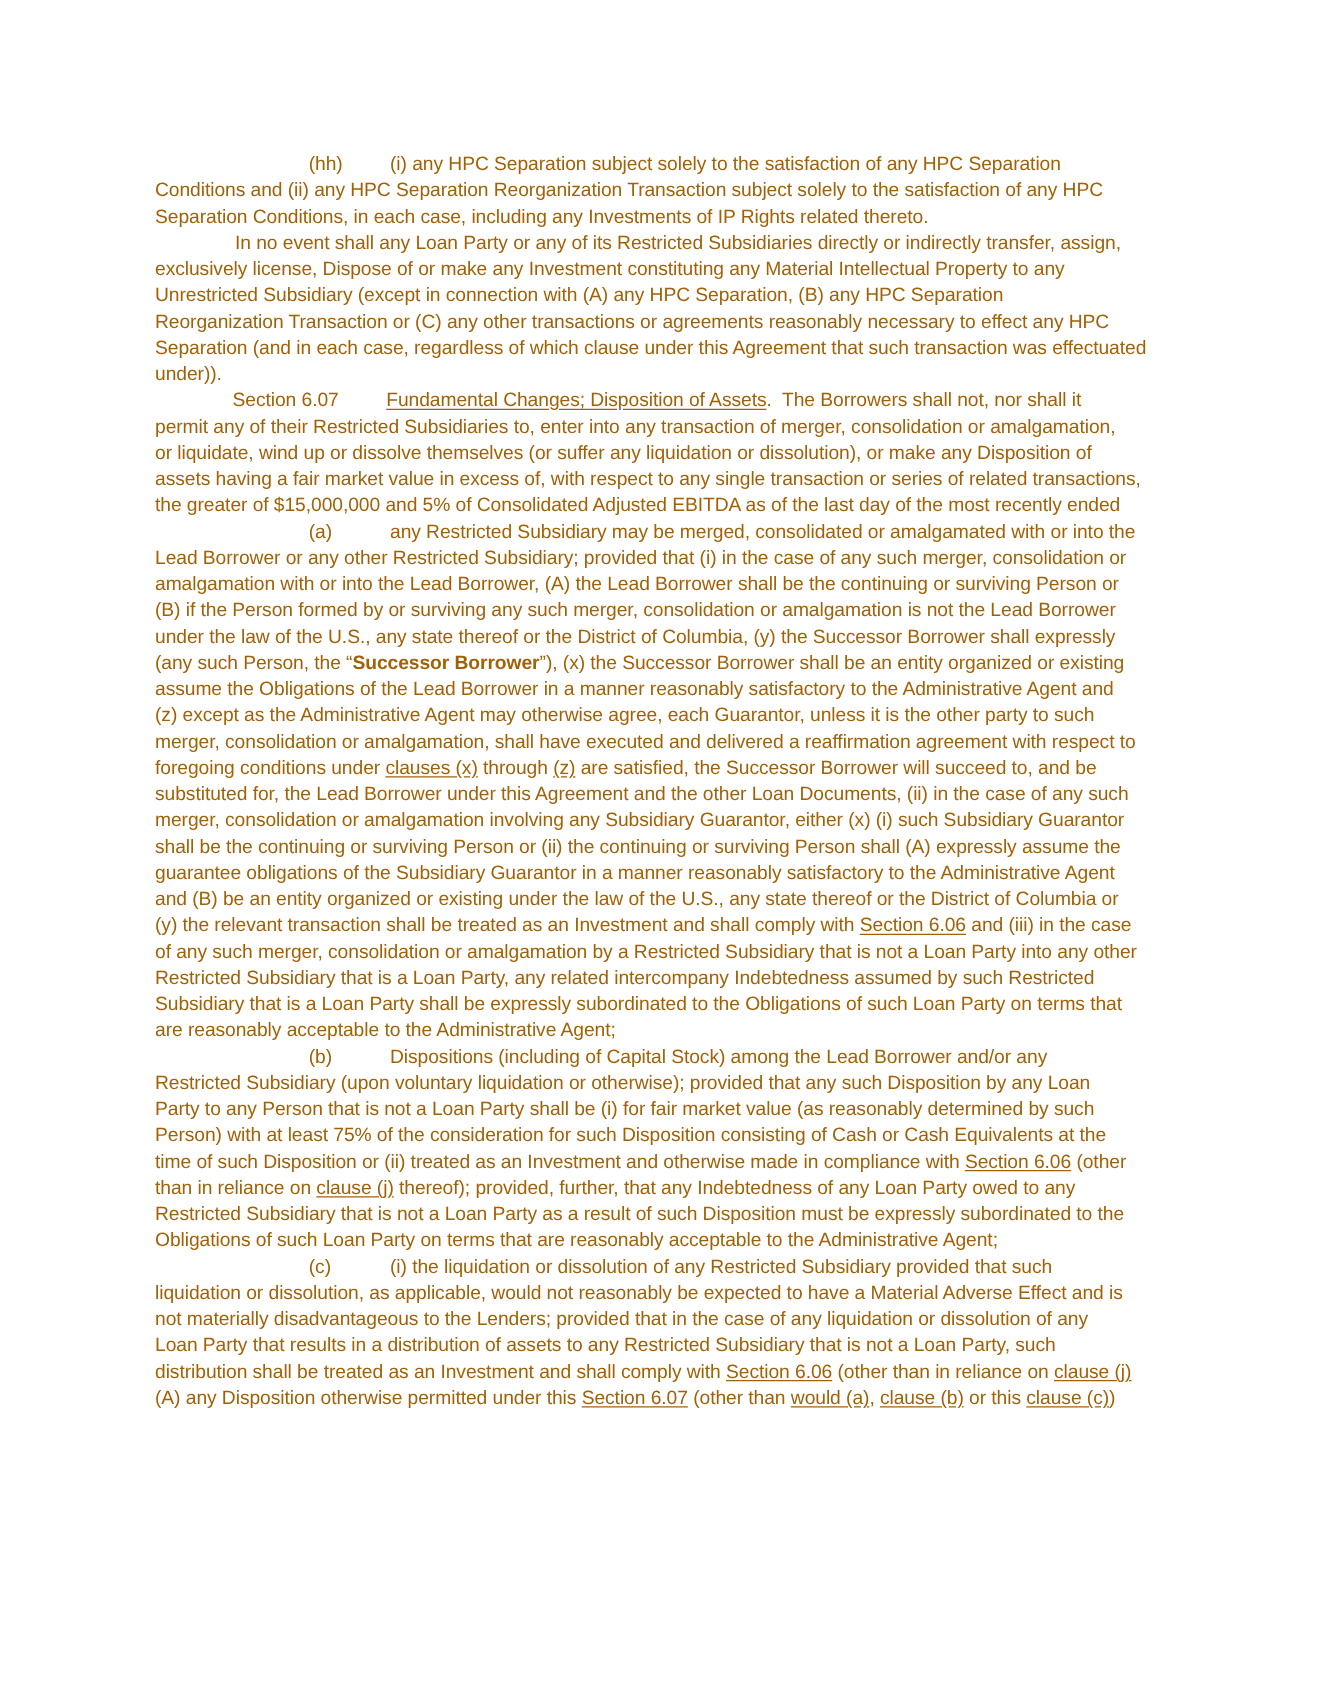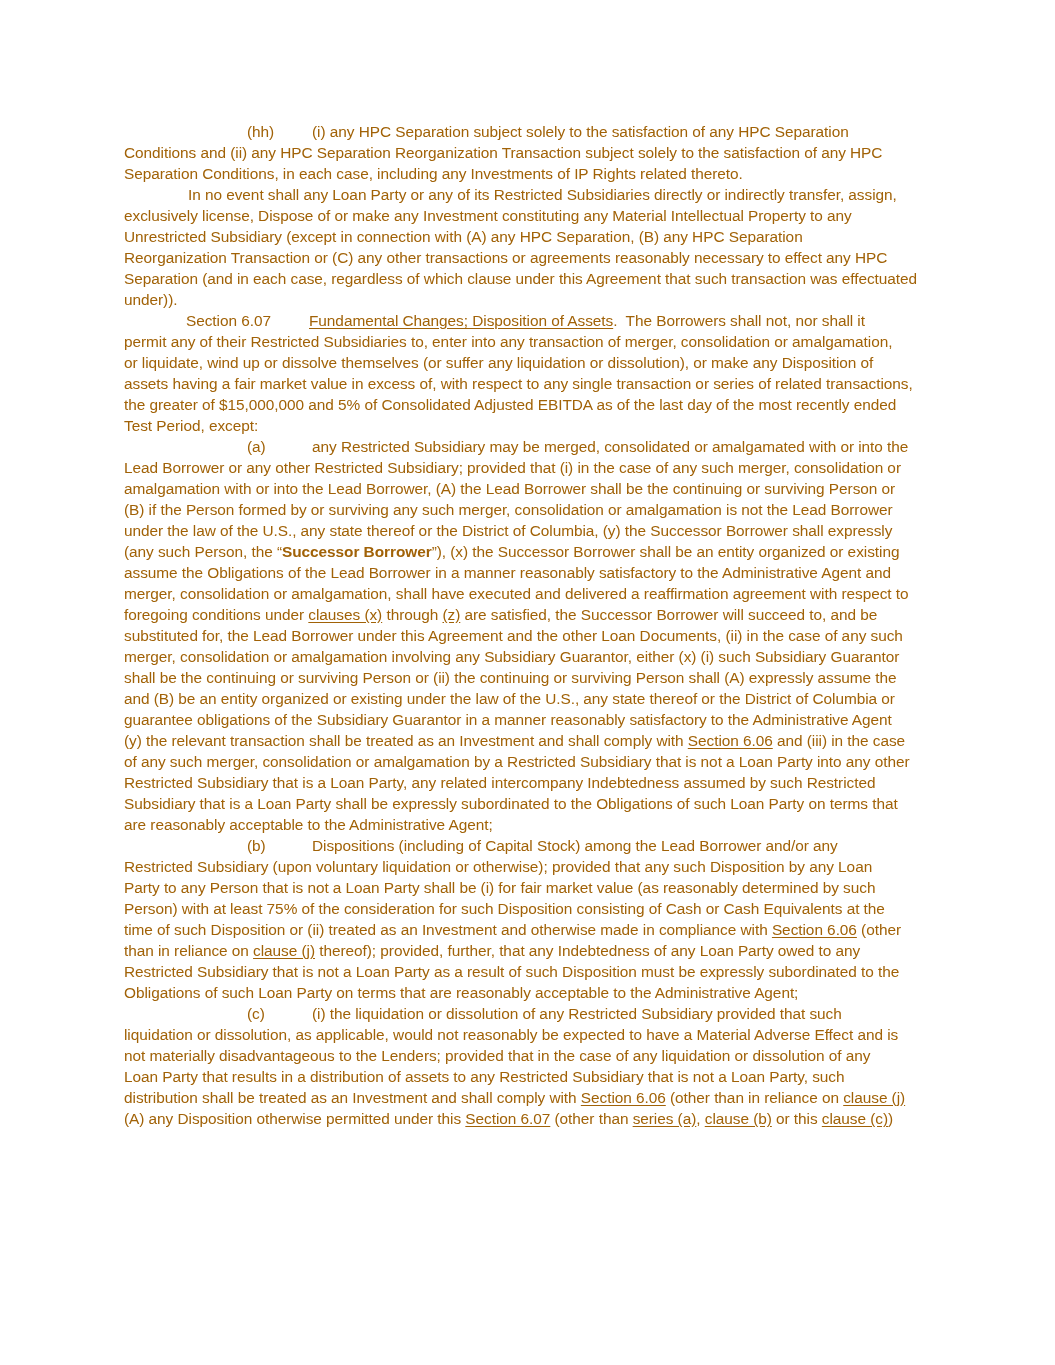--- a/index.html
+++ b/index.html
@@ -54,37 +54,37 @@
         <div class="line"><span>Reorganization Transaction or (C) any other transactions or agreements reasonably necessary to effect any HPC</span></div>
         <div class="line"><span>Separation (and in each case, regardless of which clause under this Agreement that such transaction was effectuated</span></div>
         <div class="line"><span>under)).</span></div>
       </div>
       <div class="para section">
         <div class="line first"><span class="marker">Section 6.07</span><span class="u">Fundamental Changes; Disposition of Assets</span><span>.  The Borrowers shall not, nor shall it</span></div>
         <div class="line"><span>permit any of their Restricted Subsidiaries to, enter into any transaction of merger, consolidation or amalgamation,</span></div>
         <div class="line"><span>or liquidate, wind up or dissolve themselves (or suffer any liquidation or dissolution), or make any Disposition of</span></div>
         <div class="line"><span>assets having a fair market value in excess of, with respect to any single transaction or series of related transactions,</span></div>
         <div class="line"><span>the greater of $15,000,000 and 5% of Consolidated Adjusted EBITDA as of the last day of the most recently ended</span></div>
-        <div class="line"><span>Test Period, except:</span></div>
       </div>
       <div class="para clause">
         <div class="line first"><span class="marker">(a)</span><span>any Restricted Subsidiary may be merged, consolidated or amalgamated with or into the</span></div>
         <div class="line"><span>Lead Borrower or any other Restricted Subsidiary; provided that (i) in the case of any such merger, consolidation or</span></div>
         <div class="line"><span>amalgamation with or into the Lead Borrower, (A) the Lead Borrower shall be the continuing or surviving Person or</span></div>
         <div class="line"><span>(B) if the Person formed by or surviving any such merger, consolidation or amalgamation is not the Lead Borrower</span></div>
         <div class="line"><span>under the law of the U.S., any state thereof or the District of Columbia, (y) the Successor Borrower shall expressly</span></div>
         <div class="line"><span>(any such Person, the “</span><span class="b">Successor Borrower</span><span>”), (x) the Successor Borrower shall be an entity organized or existing</span></div>
         <div class="line"><span>assume the Obligations of the Lead Borrower in a manner reasonably satisfactory to the Administrative Agent and</span></div>
+        <div class="line"><span>(z) except as the Administrative Agent may otherwise agree, each Guarantor, unless it is the other party to such</span></div>
         <div class="line"><span>merger, consolidation or amalgamation, shall have executed and delivered a reaffirmation agreement with respect to</span></div>
         <div class="line"><span>foregoing conditions under </span><span class="u">clauses (x)</span><span> through </span><span class="u">(z)</span><span> are satisfied, the Successor Borrower will succeed to, and be</span></div>
         <div class="line"><span>substituted for, the Lead Borrower under this Agreement and the other Loan Documents, (ii) in the case of any such</span></div>
         <div class="line"><span>merger, consolidation or amalgamation involving any Subsidiary Guarantor, either (x) (i) such Subsidiary Guarantor</span></div>
         <div class="line"><span>shall be the continuing or surviving Person or (ii) the continuing or surviving Person shall (A) expressly assume the</span></div>
+        <div class="line"><span>guarantee obligations of the Subsidiary Guarantor in a manner reasonably satisfactory to the Administrative Agent</span></div>
         <div class="line"><span>and (B) be an entity organized or existing under the law of the U.S., any state thereof or the District of Columbia or</span></div>
-        <div class="line"><span>guarantee obligations of the Subsidiary Guarantor in a manner reasonably satisfactory to the Administrative Agent</span></div>
         <div class="line"><span>(y) the relevant transaction shall be treated as an Investment and shall comply with </span><span class="u">Section 6.06</span><span> and (iii) in the case</span></div>
         <div class="line"><span>of any such merger, consolidation or amalgamation by a Restricted Subsidiary that is not a Loan Party into any other</span></div>
         <div class="line"><span>Restricted Subsidiary that is a Loan Party, any related intercompany Indebtedness assumed by such Restricted</span></div>
         <div class="line"><span>Subsidiary that is a Loan Party shall be expressly subordinated to the Obligations of such Loan Party on terms that</span></div>
         <div class="line"><span>are reasonably acceptable to the Administrative Agent;</span></div>
       </div>
       <div class="para clause">
         <div class="line first"><span class="marker">(b)</span><span>Dispositions (including of Capital Stock) among the Lead Borrower and/or any</span></div>
         <div class="line"><span>Restricted Subsidiary (upon voluntary liquidation or otherwise); provided that any such Disposition by any Loan</span></div>
         <div class="line"><span>Party to any Person that is not a Loan Party shall be (i) for fair market value (as reasonably determined by such</span></div>
@@ -93,16 +93,16 @@
         <div class="line"><span>than in reliance on </span><span class="u">clause (j)</span><span> thereof); provided, further, that any Indebtedness of any Loan Party owed to any</span></div>
         <div class="line"><span>Restricted Subsidiary that is not a Loan Party as a result of such Disposition must be expressly subordinated to the</span></div>
         <div class="line"><span>Obligations of such Loan Party on terms that are reasonably acceptable to the Administrative Agent;</span></div>
       </div>
       <div class="para clause">
         <div class="line first"><span class="marker">(c)</span><span>(i) the liquidation or dissolution of any Restricted Subsidiary provided that such</span></div>
         <div class="line"><span>liquidation or dissolution, as applicable, would not reasonably be expected to have a Material Adverse Effect and is</span></div>
         <div class="line"><span>not materially disadvantageous to the Lenders; provided that in the case of any liquidation or dissolution of any</span></div>
         <div class="line"><span>Loan Party that results in a distribution of assets to any Restricted Subsidiary that is not a Loan Party, such</span></div>
         <div class="line"><span>distribution shall be treated as an Investment and shall comply with </span><span class="u">Section 6.06</span><span> (other than in reliance on </span><span class="u">clause (j)</span></div>
-        <div class="line"><span>(A) any Disposition otherwise permitted under this </span><span class="u">Section 6.07</span><span> (other than </span><span class="u">series (a)</span><span>, </span><span class="u">clause (b)</span><span> or this </span><span class="u">clause (c)</span><span>)</span></div>
+        <div class="line"><span>(A) any Disposition otherwise permitted under this </span><span class="u">Section 6.07</span><span> (other than </span><span class="u">would (a)</span><span>, </span><span class="u">clause (b)</span><span> or this </span><span class="u">clause (c)</span><span>)</span></div>
       </div>
     </div>
 </div>
 
 </body></html>

